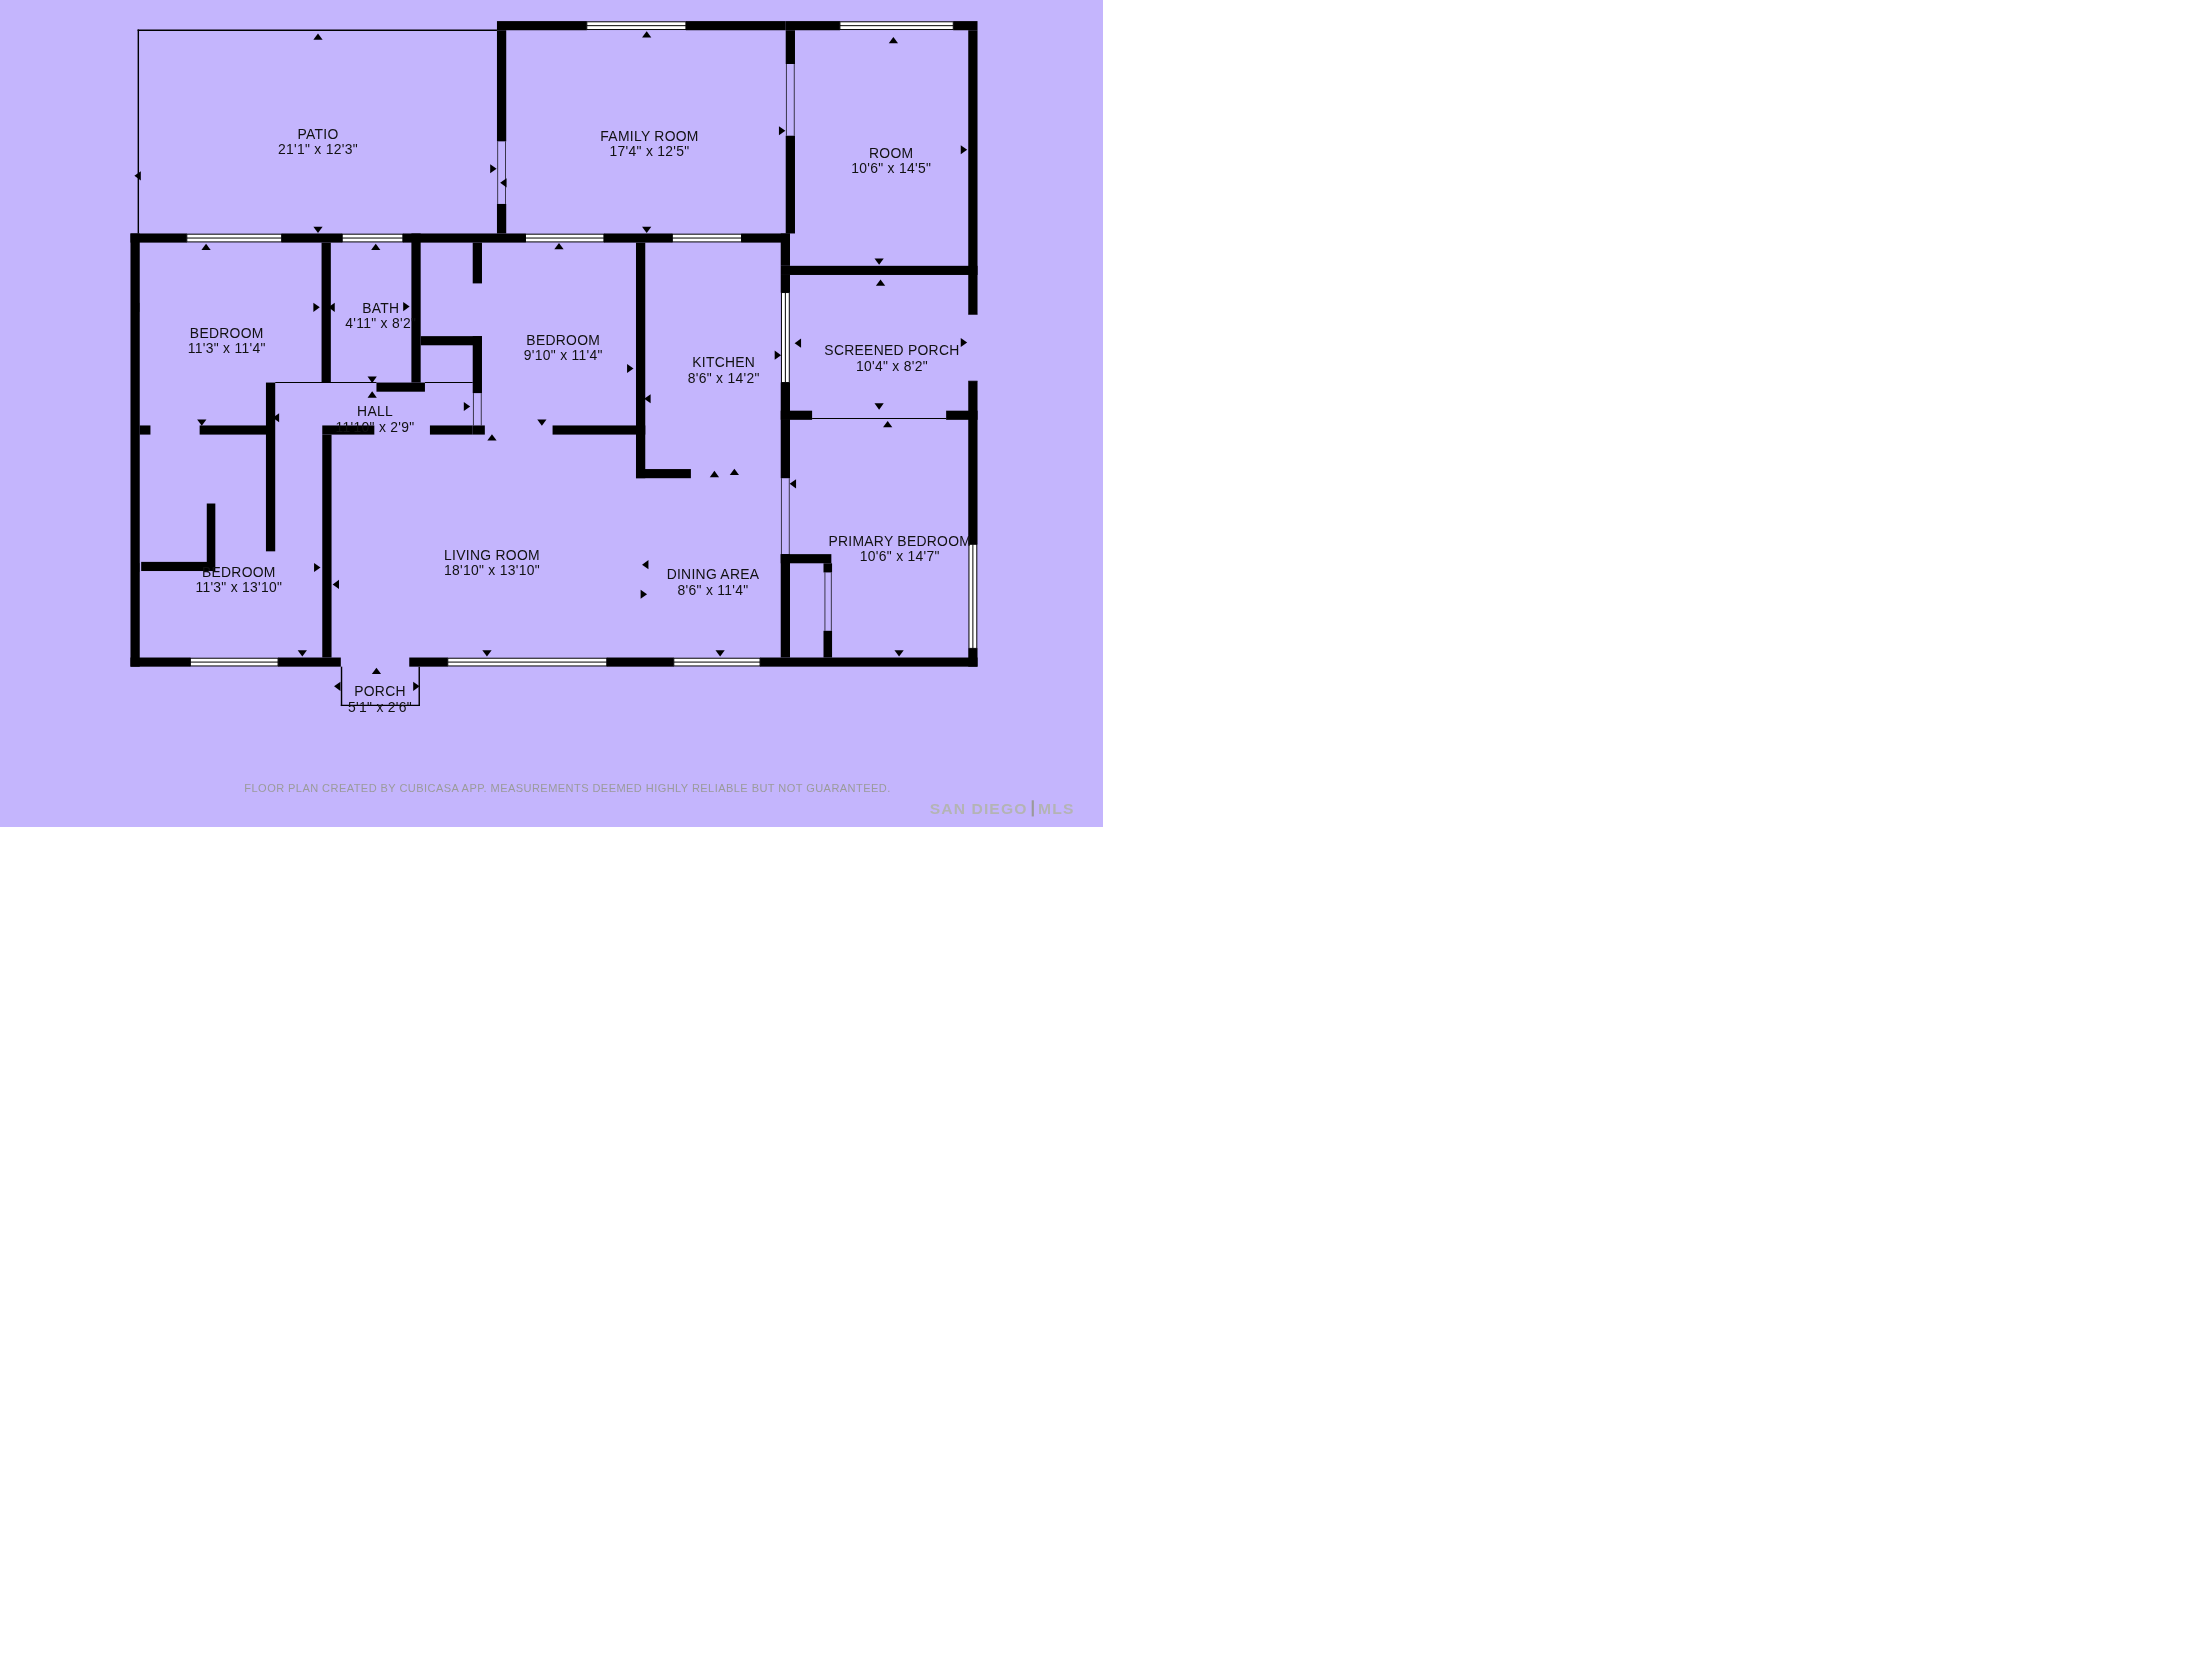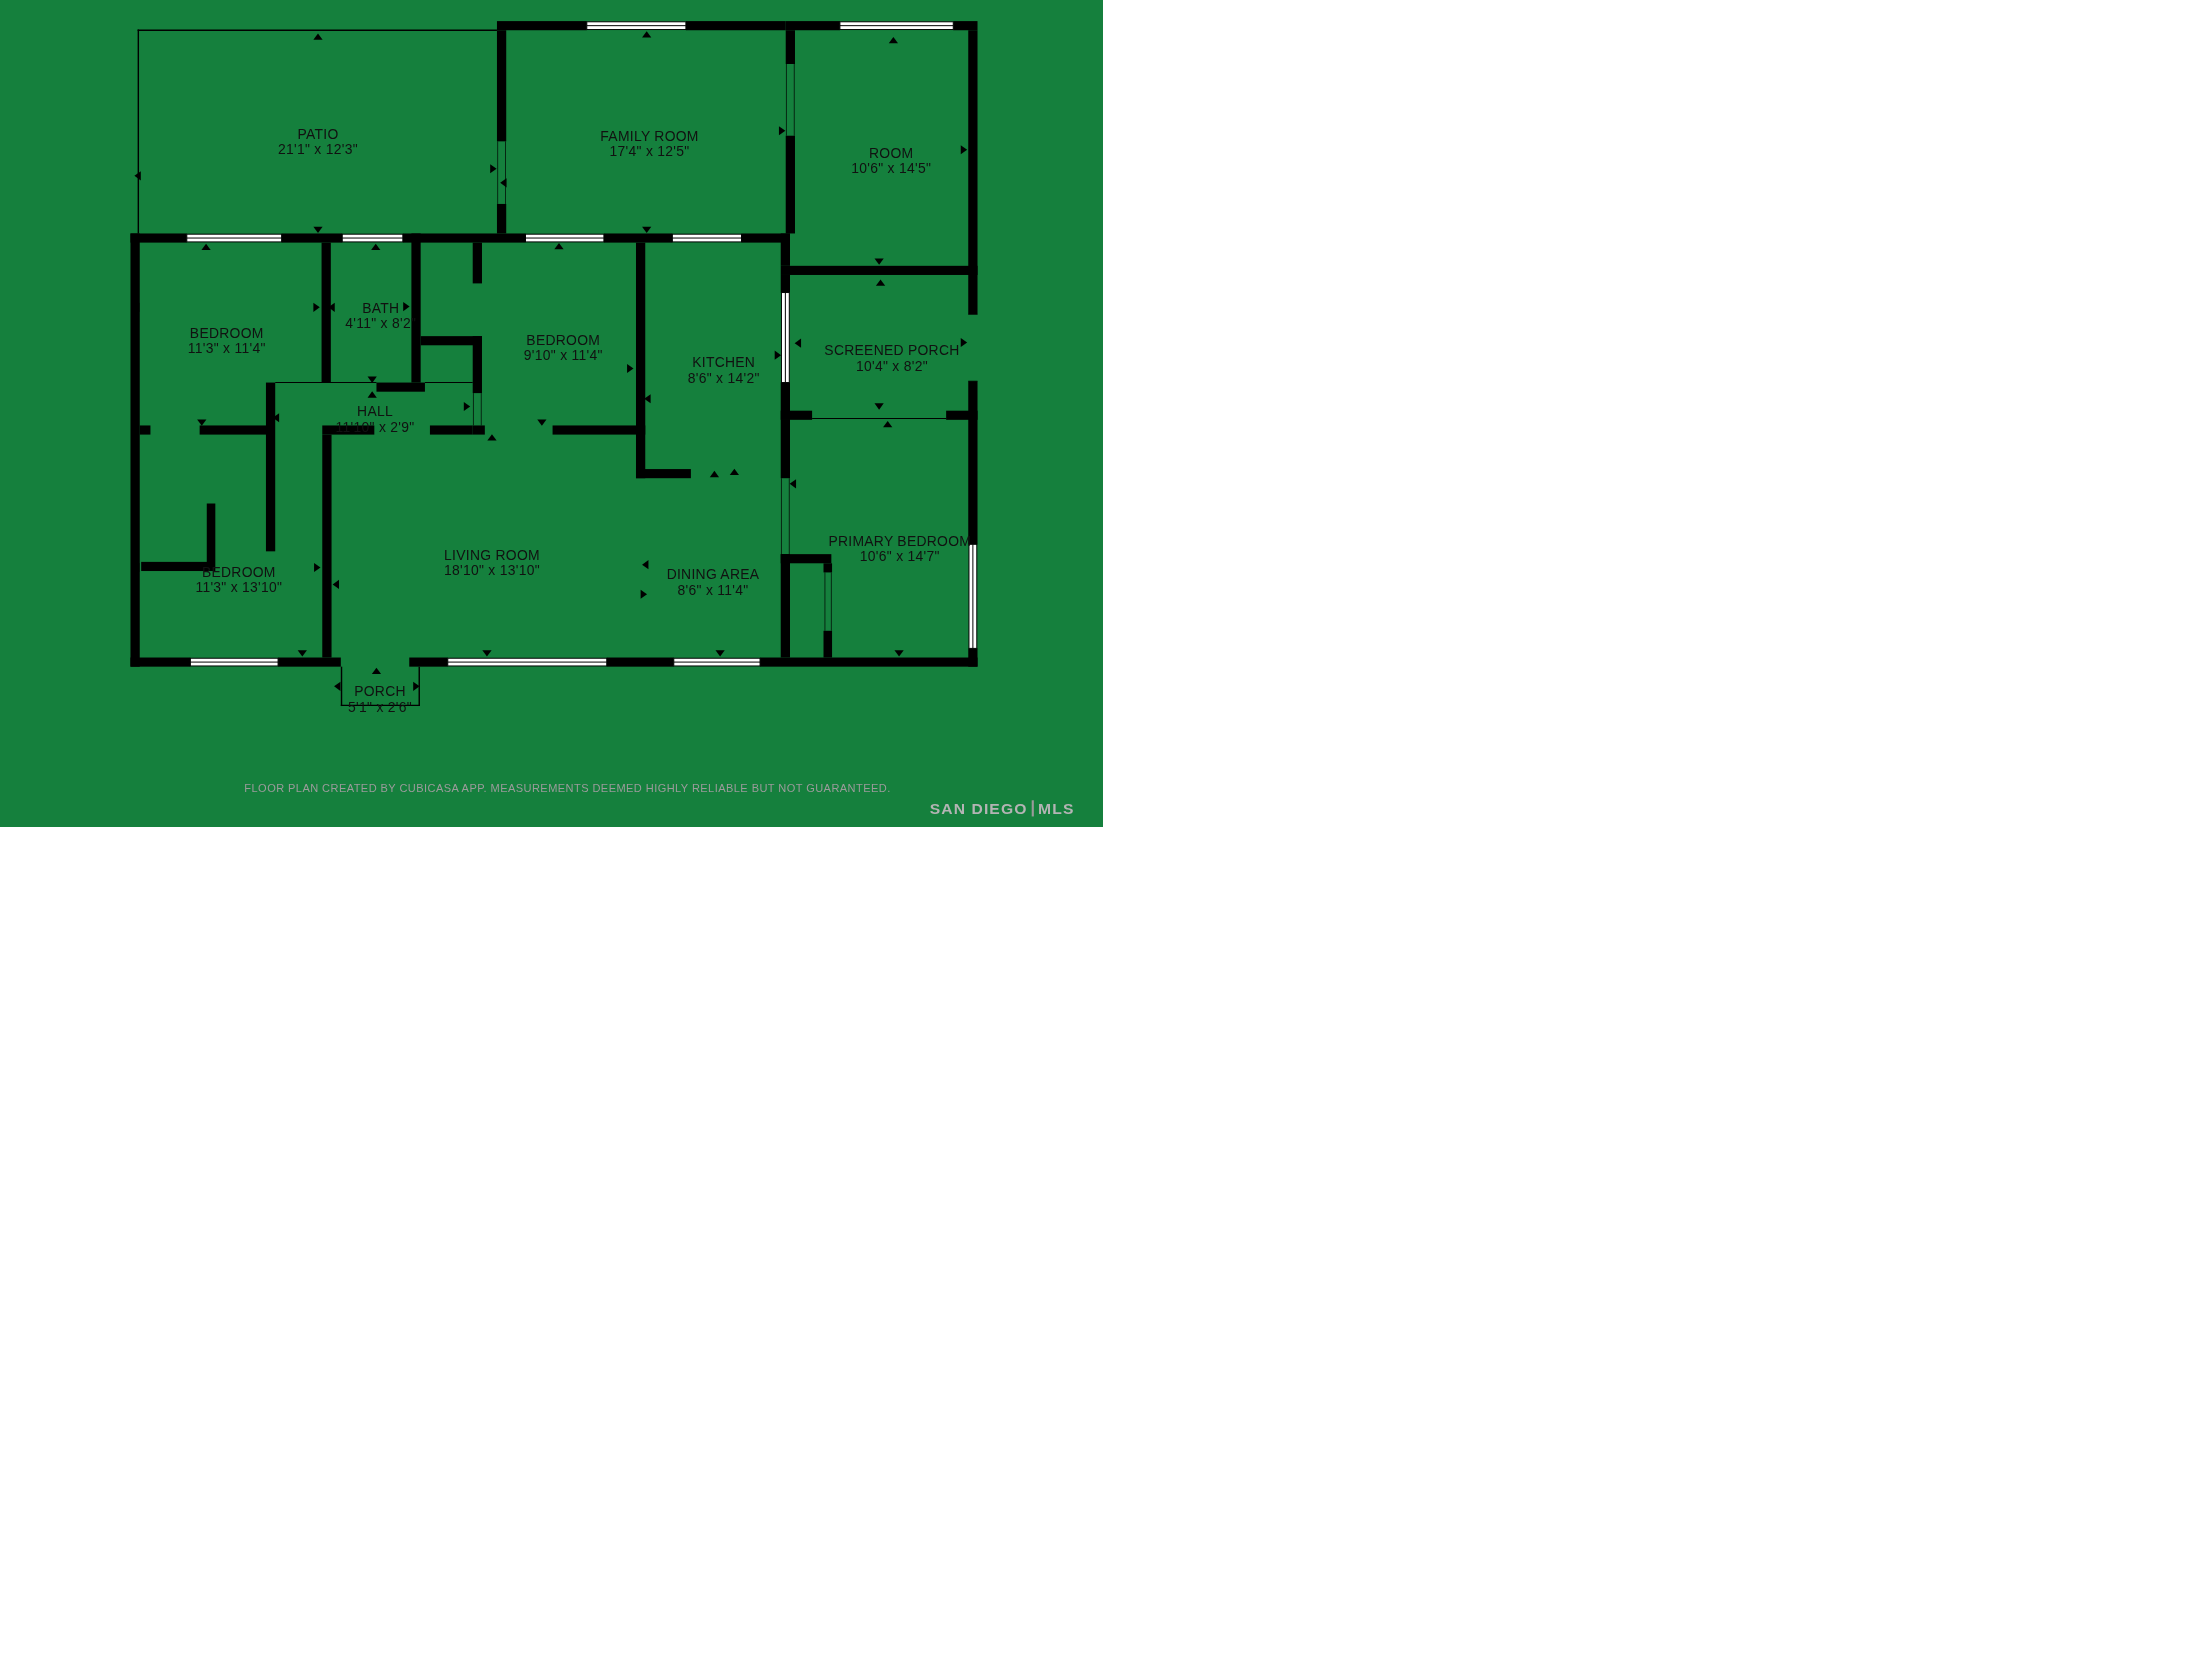--- a/index.html
+++ b/index.html
@@ -1,17 +1,17 @@
 <!DOCTYPE html>
 <html style="font-size:11.5px"><head>
 <meta charset="utf-8">
 <style>
   html,body{margin:0;padding:0;background:#ffffff;}
   body{font-family:"Liberation Sans","DejaVu Sans",sans-serif;}
-  #stage{position:relative;width:1103px;height:827px;background:#15803d;overflow:hidden;}
+  #stage{position:relative;width:1103px;height:827px;background:#c4b5fd;overflow:hidden;}
   #plan-svg{position:absolute;left:0;top:0;width:100%;height:100%;}
   .room-name,.room-dims{
     font-family:"Liberation Sans","DejaVu Sans",sans-serif;
     font-size:19.5px;fill:#111111;letter-spacing:0.4px;
   }
   .footer-text{
     font-family:"Liberation Sans","DejaVu Sans",sans-serif;
     font-size:15.5px;letter-spacing:0.6px;fill:#9b9b9b;
   }
   .mls-text{

